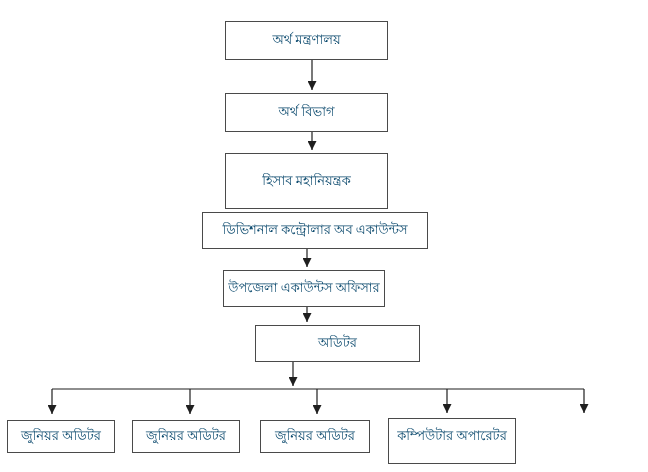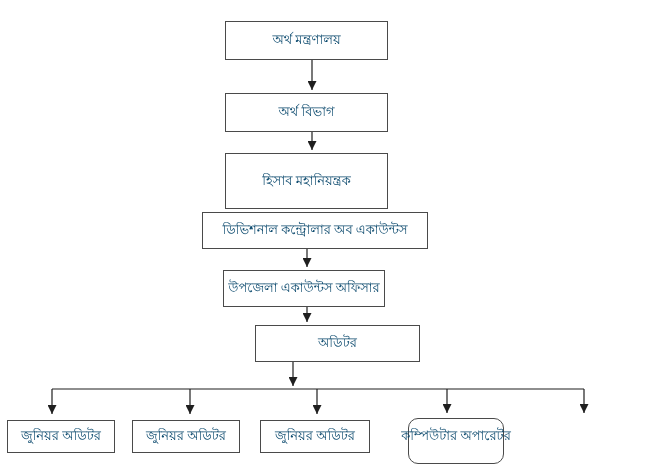--- a/index.html
+++ b/index.html
@@ -45,21 +45,21 @@
   #n-ministry { left: 225px; top: 21px;  width: 163px; height: 39px; }
   #n-division { left: 225px; top: 93px;  width: 163px; height: 39px; }
   #n-cga      { left: 225px; top: 153px; width: 163px; height: 56px; align-items: center; }
   #n-dca      { left: 202px; top: 212px; width: 226px; height: 37px; }
   #n-uao      { left: 223px; top: 270px; width: 162px; height: 37px; }
   #n-auditor  { left: 223px; top: 325px; width: 165px; height: 37px; margin-left: 32px; }
   
   #n-ja1  { left: 7px;   top: 420px; width: 108px; height: 33px; }
   #n-ja2  { left: 132px; top: 420px; width: 108px; height: 33px; }
   #n-ja3  { left: 260px; top: 420px; width: 110px; height: 33px; }
-  #n-co   { left: 408px; top: 418px; width: 96px; height: 46px; border-radius: 10px; }
+  #n-co   { left: 388px; top: 418px; width: 128px; height: 46px; }
   #n-mlss { left: 528px; top: 418px; width: 115px; height: 47px; }
 </style>
 </head>
 <body>
 
 <div class="stage">
 
   <svg class="connectors" viewBox="0 0 648 472" xmlns="http://www.w3.org/2000/svg">
     <defs>
       <marker id="arrow" markerUnits="userSpaceOnUse" markerWidth="10" markerHeight="9" refX="9" refY="4.5" orient="auto">

